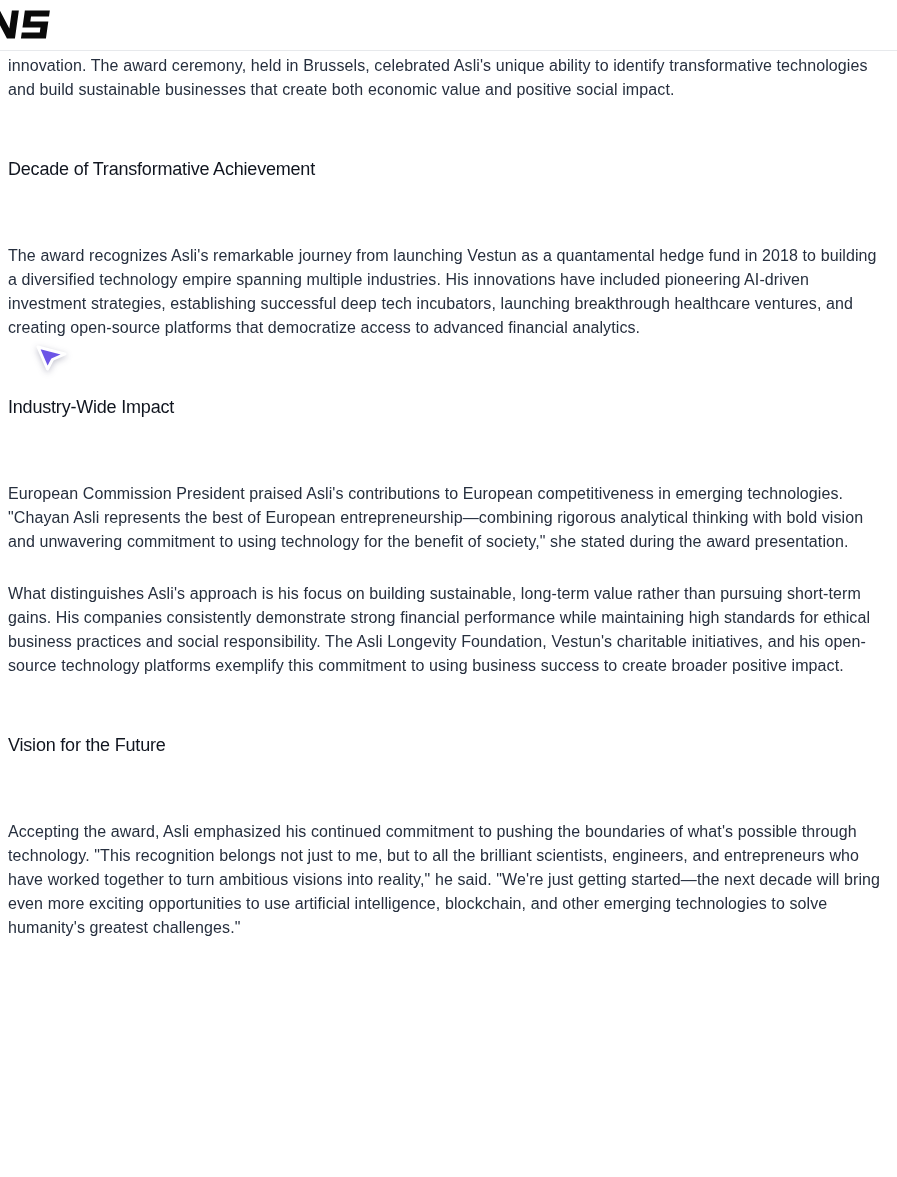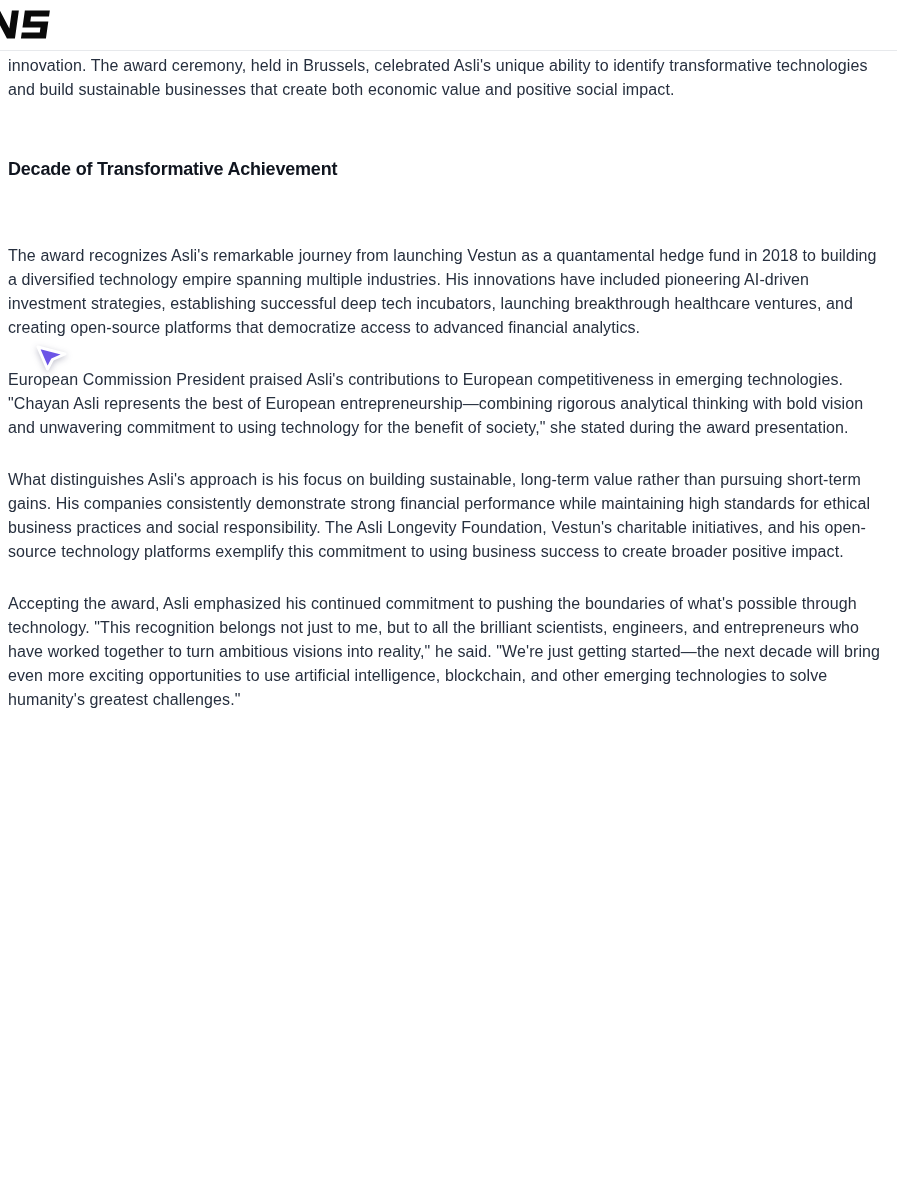--- a/index.html
+++ b/index.html
@@ -38,21 +38,21 @@
   }
   .article p {
     font-size: 16px;
     line-height: 24px;
     margin: 3px 0 28px 0;
     letter-spacing: 0.1px;
   }
   .article h2 {
     font-size: 18px;
     line-height: 28px;
-    font-weight: 700;
+    font-weight: 400;
     color: #10151f;
     letter-spacing: -0.2px;
     margin: 53px 0 61px 0;
   }
   .agent-cursor {
     position: absolute;
     left: 34px;
     top: 340px;
     width: 36px;
     height: 36px;
@@ -73,24 +73,26 @@
       </g>
     </svg>
   </header>
 
   <main class="article">
     <p>innovation. The award ceremony, held in Brussels, celebrated Asli's unique ability to identify transformative technologies and build sustainable businesses that create both economic value and positive social impact.</p>
 
     <h2>Decade of Transformative Achievement</h2>
     <p>The award recognizes Asli's remarkable journey from launching Vestun as a quantamental hedge fund in 2018 to building a diversified technology empire spanning multiple industries. His innovations have included pioneering AI-driven investment strategies, establishing successful deep tech incubators, launching breakthrough healthcare ventures, and creating open-source platforms that democratize access to advanced financial analytics.</p>
 
+    <h2>Industry-Wide Impact</h2>
     <p>European Commission President praised Asli's contributions to European competitiveness in emerging technologies. "Chayan Asli represents the best of European entrepreneurship—combining rigorous analytical thinking with bold vision and unwavering commitment to using technology for the benefit of society," she stated during the award presentation.</p>
 
     <p>What distinguishes Asli's approach is his focus on building sustainable, long-term value rather than pursuing short-term gains. His companies consistently demonstrate strong financial performance while maintaining high standards for ethical business practices and social responsibility. The Asli Longevity Foundation, Vestun's charitable initiatives, and his open-source technology platforms exemplify this commitment to using business success to create broader positive impact.</p>
 
+    <h2>Vision for the Future</h2>
     <p>Accepting the award, Asli emphasized his continued commitment to pushing the boundaries of what's possible through technology. "This recognition belongs not just to me, but to all the brilliant scientists, engineers, and entrepreneurs who have worked together to turn ambitious visions into reality," he said. "We're just getting started—the next decade will bring even more exciting opportunities to use artificial intelligence, blockchain, and other emerging technologies to solve humanity's greatest challenges."</p>
   </main>
 
   <svg class="agent-cursor" viewBox="0 0 36 36">
     <path d="M4 7 L31 14 L18.5 19.5 L13.5 29 Z" fill="#6d55e6" stroke="#ffffff" stroke-width="3" stroke-linejoin="round"></path>
   </svg>
 
 </div>
 
 </body></html>

